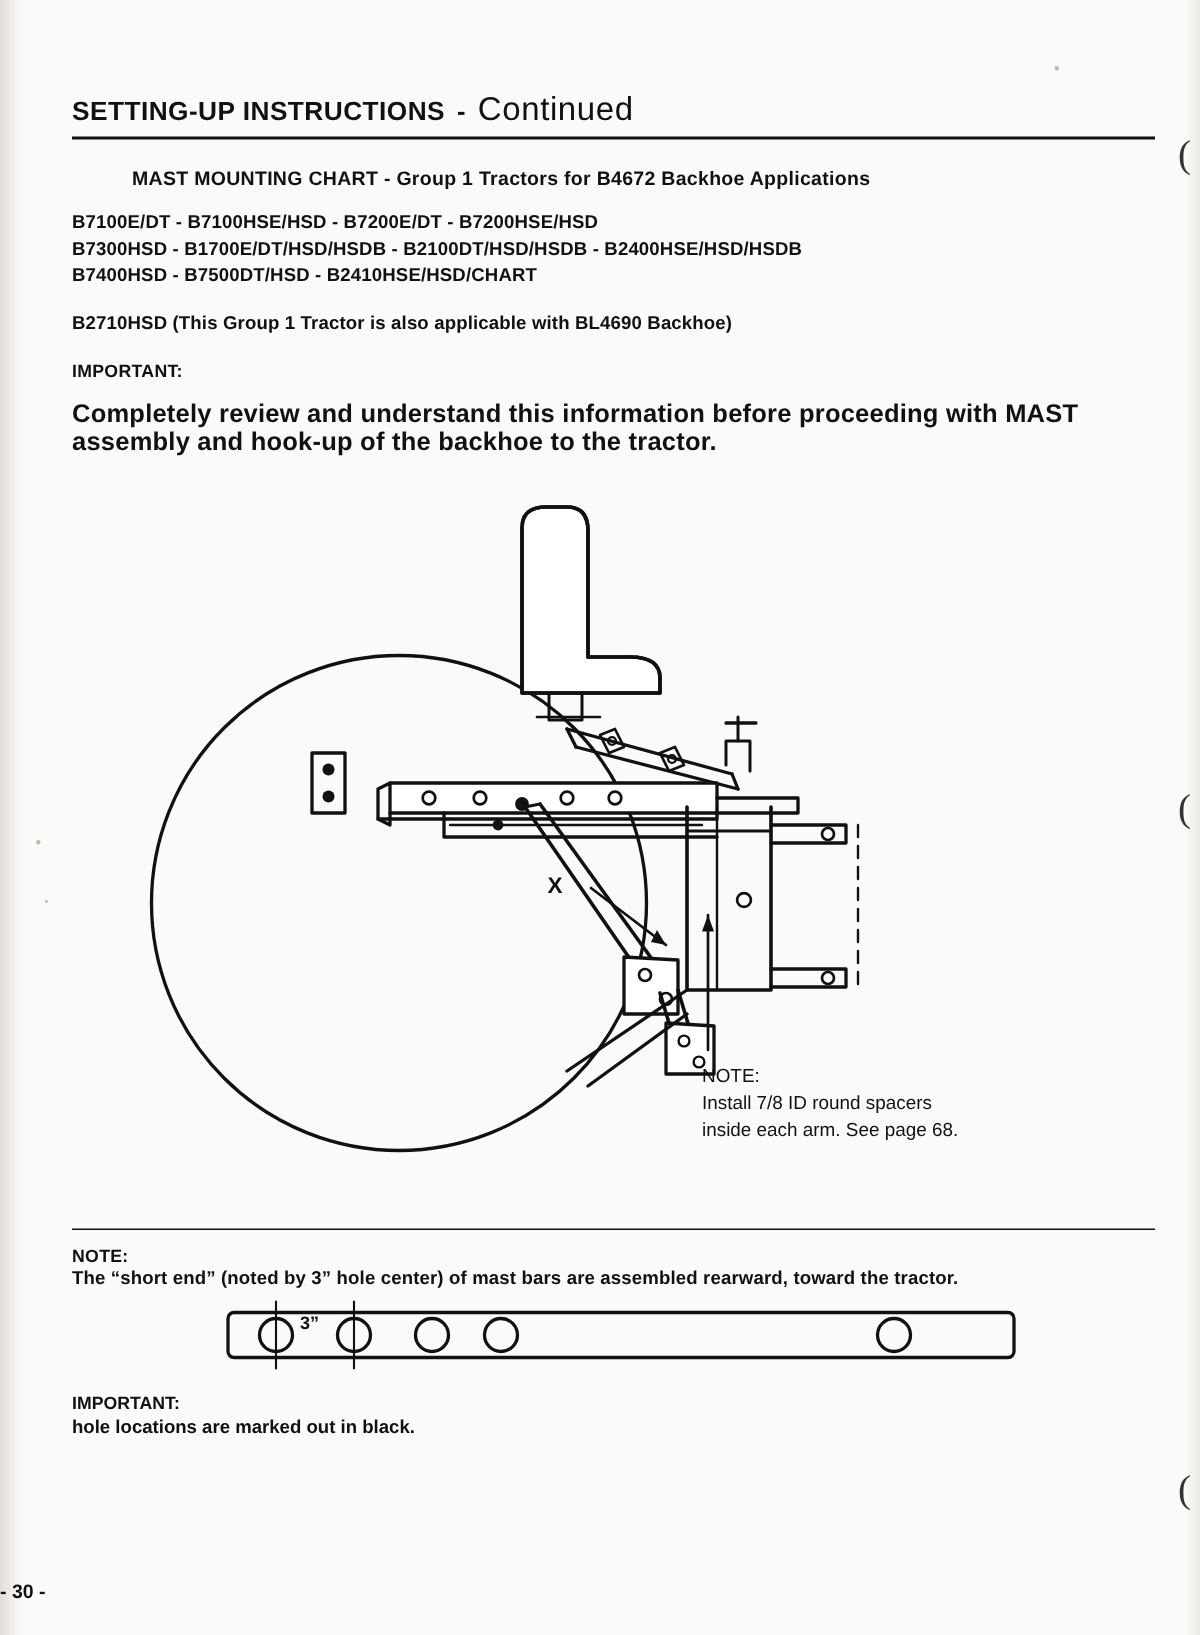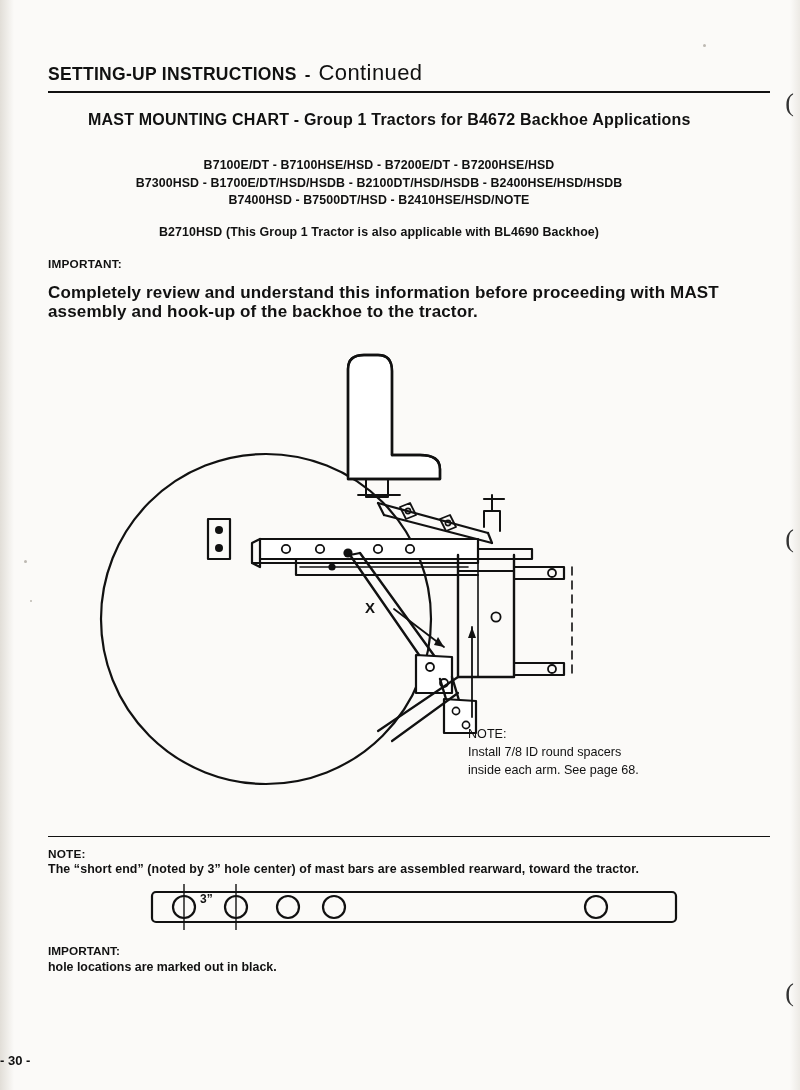--- a/index.html
+++ b/index.html
@@ -62,29 +62,28 @@
     letter-spacing: .4px;
   }
   .rule {
     border: 0;
     border-top: 2.4px solid #111;
     margin: 5px 0 0 0;
     width: 722px;
   }
   .chart-heading {
     margin-top: 18px;
-    font-size: 16px;
+    font-size: 13px;
     font-weight: bold;
     letter-spacing: .2px;
     padding-left: 40px;
   }
   
   .models {
-    margin-top: 28px;
-    text-align: center;
+    margin-top: 14px;
     padding-right: 60px;
   }
   .models .line {
     font-size: 12.4px;
     font-weight: bold;
     letter-spacing: .1px;
     line-height: 17.5px;
     white-space: nowrap;
   }
   .models .line.extra {
@@ -209,21 +208,21 @@
       <span class="title-sep">-</span>
       <span class="title-cont">Continued</span>
     </div>
     <hr class="rule">
 
     <div class="chart-heading">MAST MOUNTING CHART - Group 1 Tractors for B4672 Backhoe Applications</div>
 
     <div class="models">
       <div class="line">B7100E/DT - B7100HSE/HSD - B7200E/DT - B7200HSE/HSD</div>
       <div class="line">B7300HSD - B1700E/DT/HSD/HSDB - B2100DT/HSD/HSDB - B2400HSE/HSD/HSDB</div>
-      <div class="line">B7400HSD - B7500DT/HSD - B2410HSE/HSD/NOTE</div>
+      <div class="line">B7400HSD - B7500DT/HSD - B2410HSE/HSD/CHART</div>
       <div class="line extra">B2710HSD  (This Group 1 Tractor is also applicable with BL4690 Backhoe)</div>
     </div>
 
     <div class="block">
       <div class="label">IMPORTANT:</div>
       <div class="body">Completely review and understand this information before proceeding with MAST assembly and hook-up of the backhoe to the tractor.</div>
     </div>
 
     <div class="figure">
       <svg width="730" height="505" viewBox="0 0 730 505">

